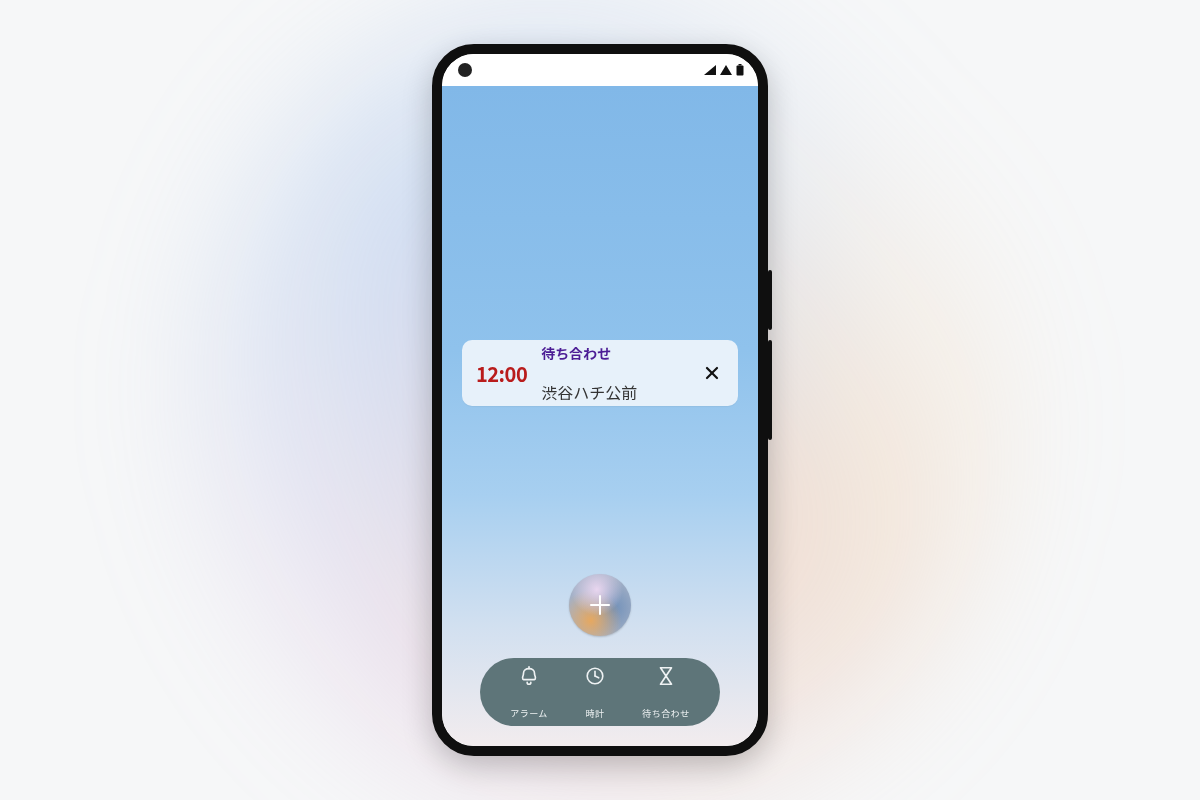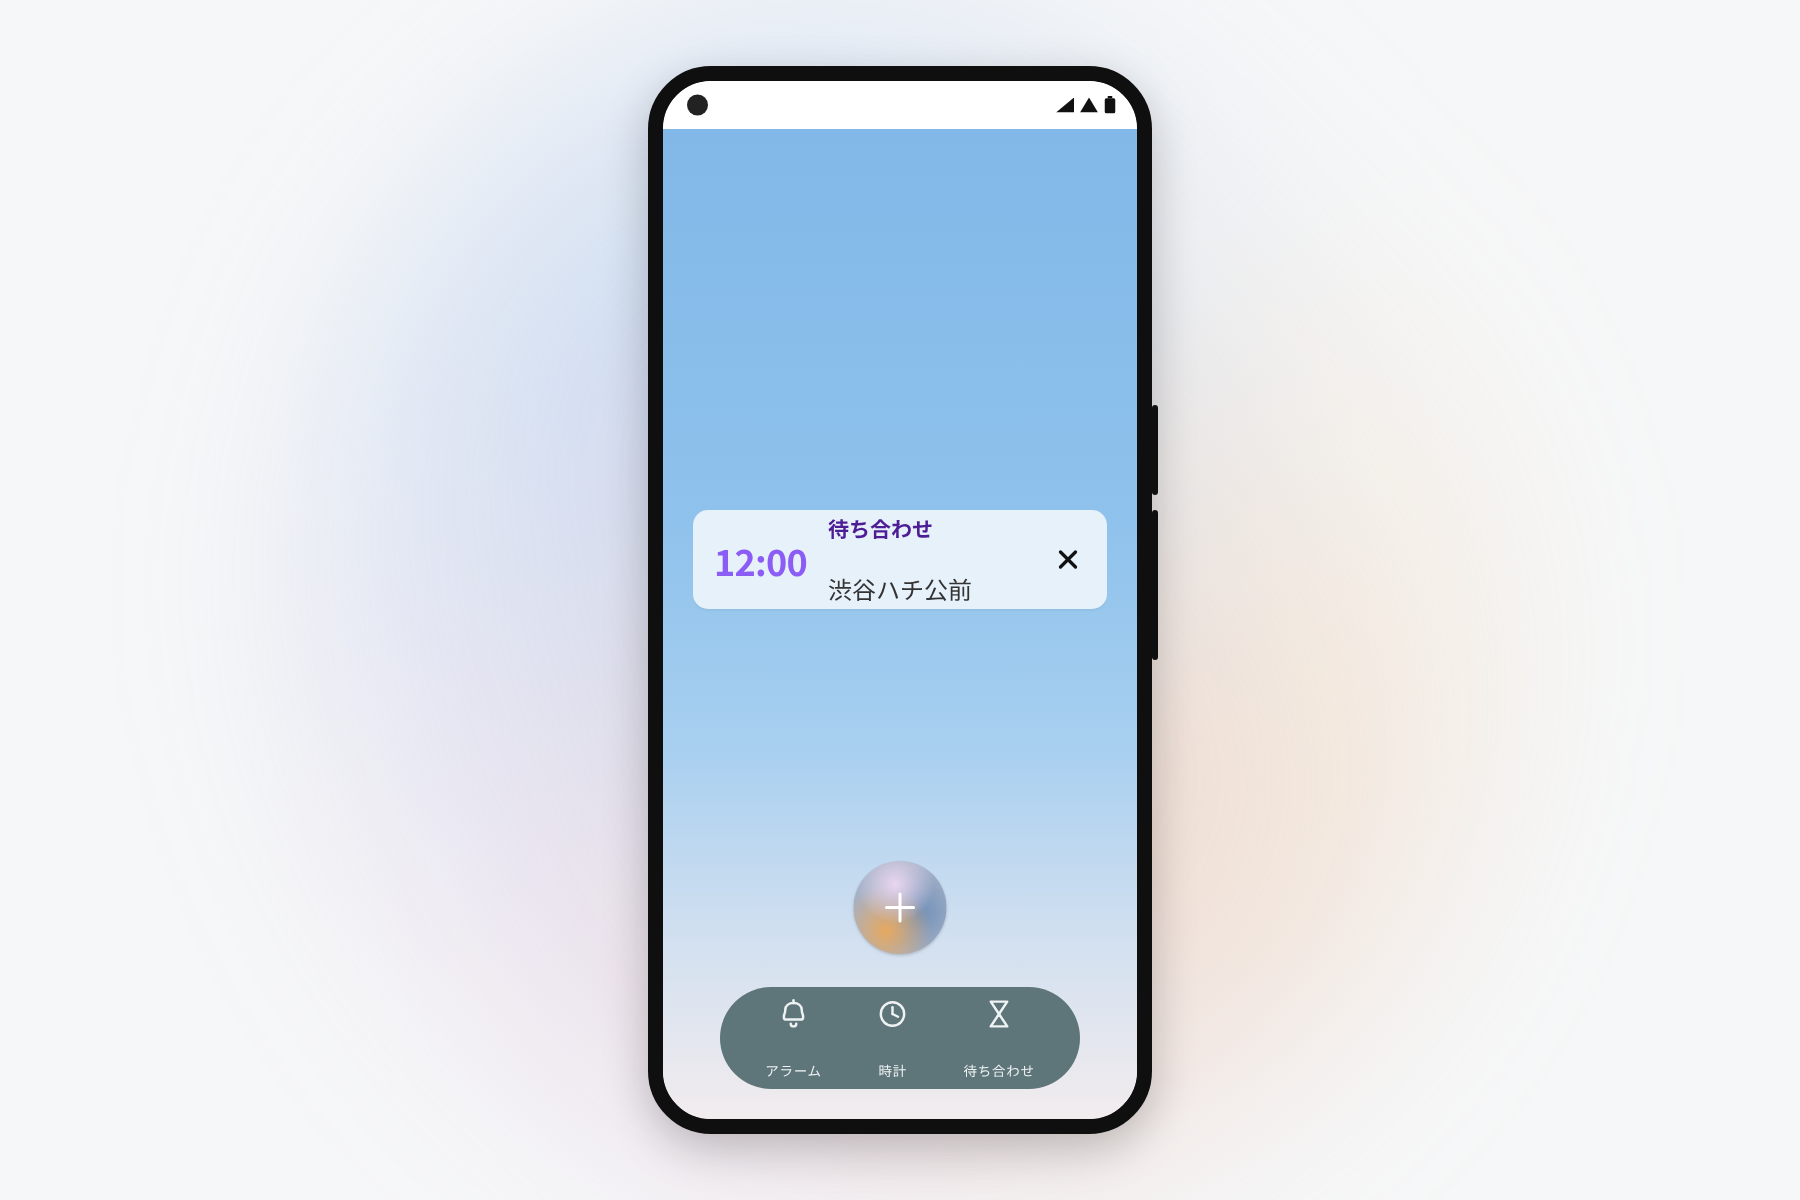--- a/index.html
+++ b/index.html
@@ -87,23 +87,23 @@
     height: 66px;
     background: #e7f1fa;
     border-radius: 10px;
     display: flex;
     align-items: center;
     padding: 0 14px;
     gap: 14px;
     box-shadow: 0 1px 1px rgba(0,0,0,0.04);
   }
   .card-time {
-    font-size: 24px;
+    font-size: 20px;
     font-weight: 700;
-    color: #8b5cf6;
+    color: #b91c1c;
     letter-spacing: -0.5px;
   }
   .card-text { flex: 1; }
   .card-title {
     font-size: 14px;
     color: #4c1d95;
     font-weight: 700;
   }
   .card-sub {
     font-size: 16px;

